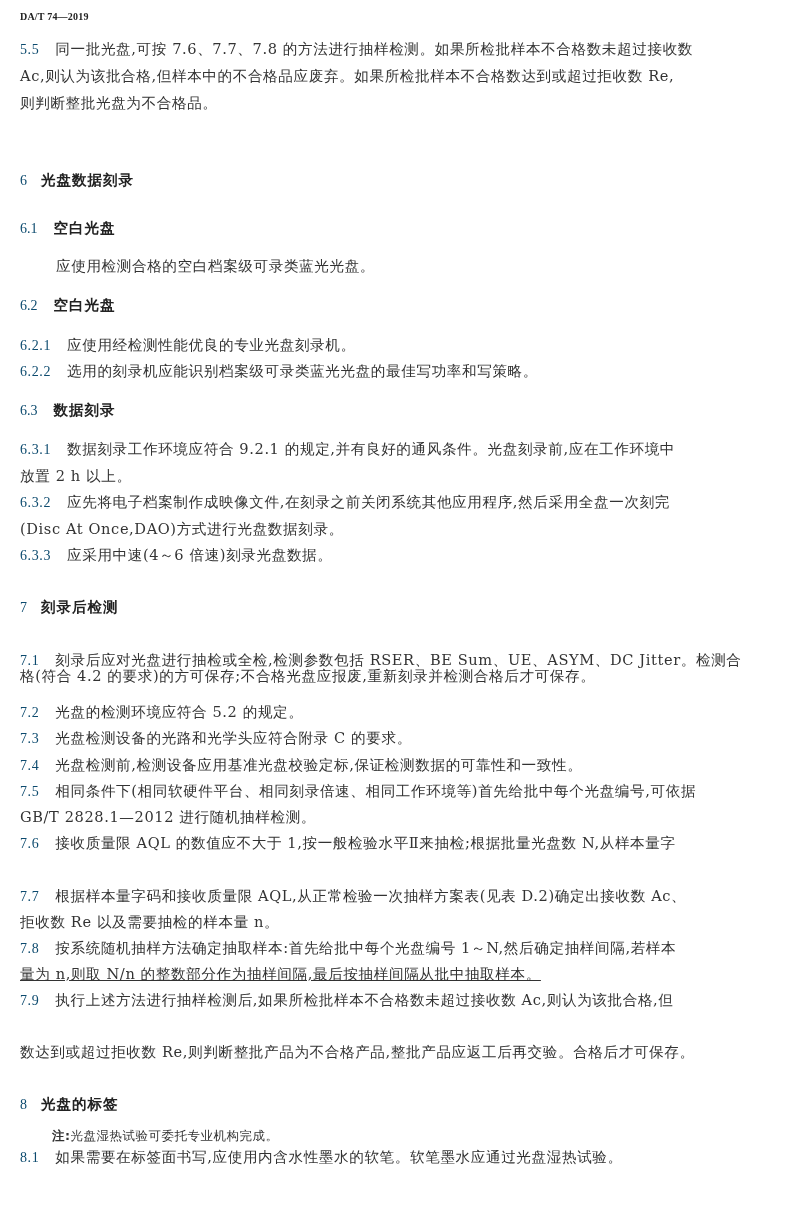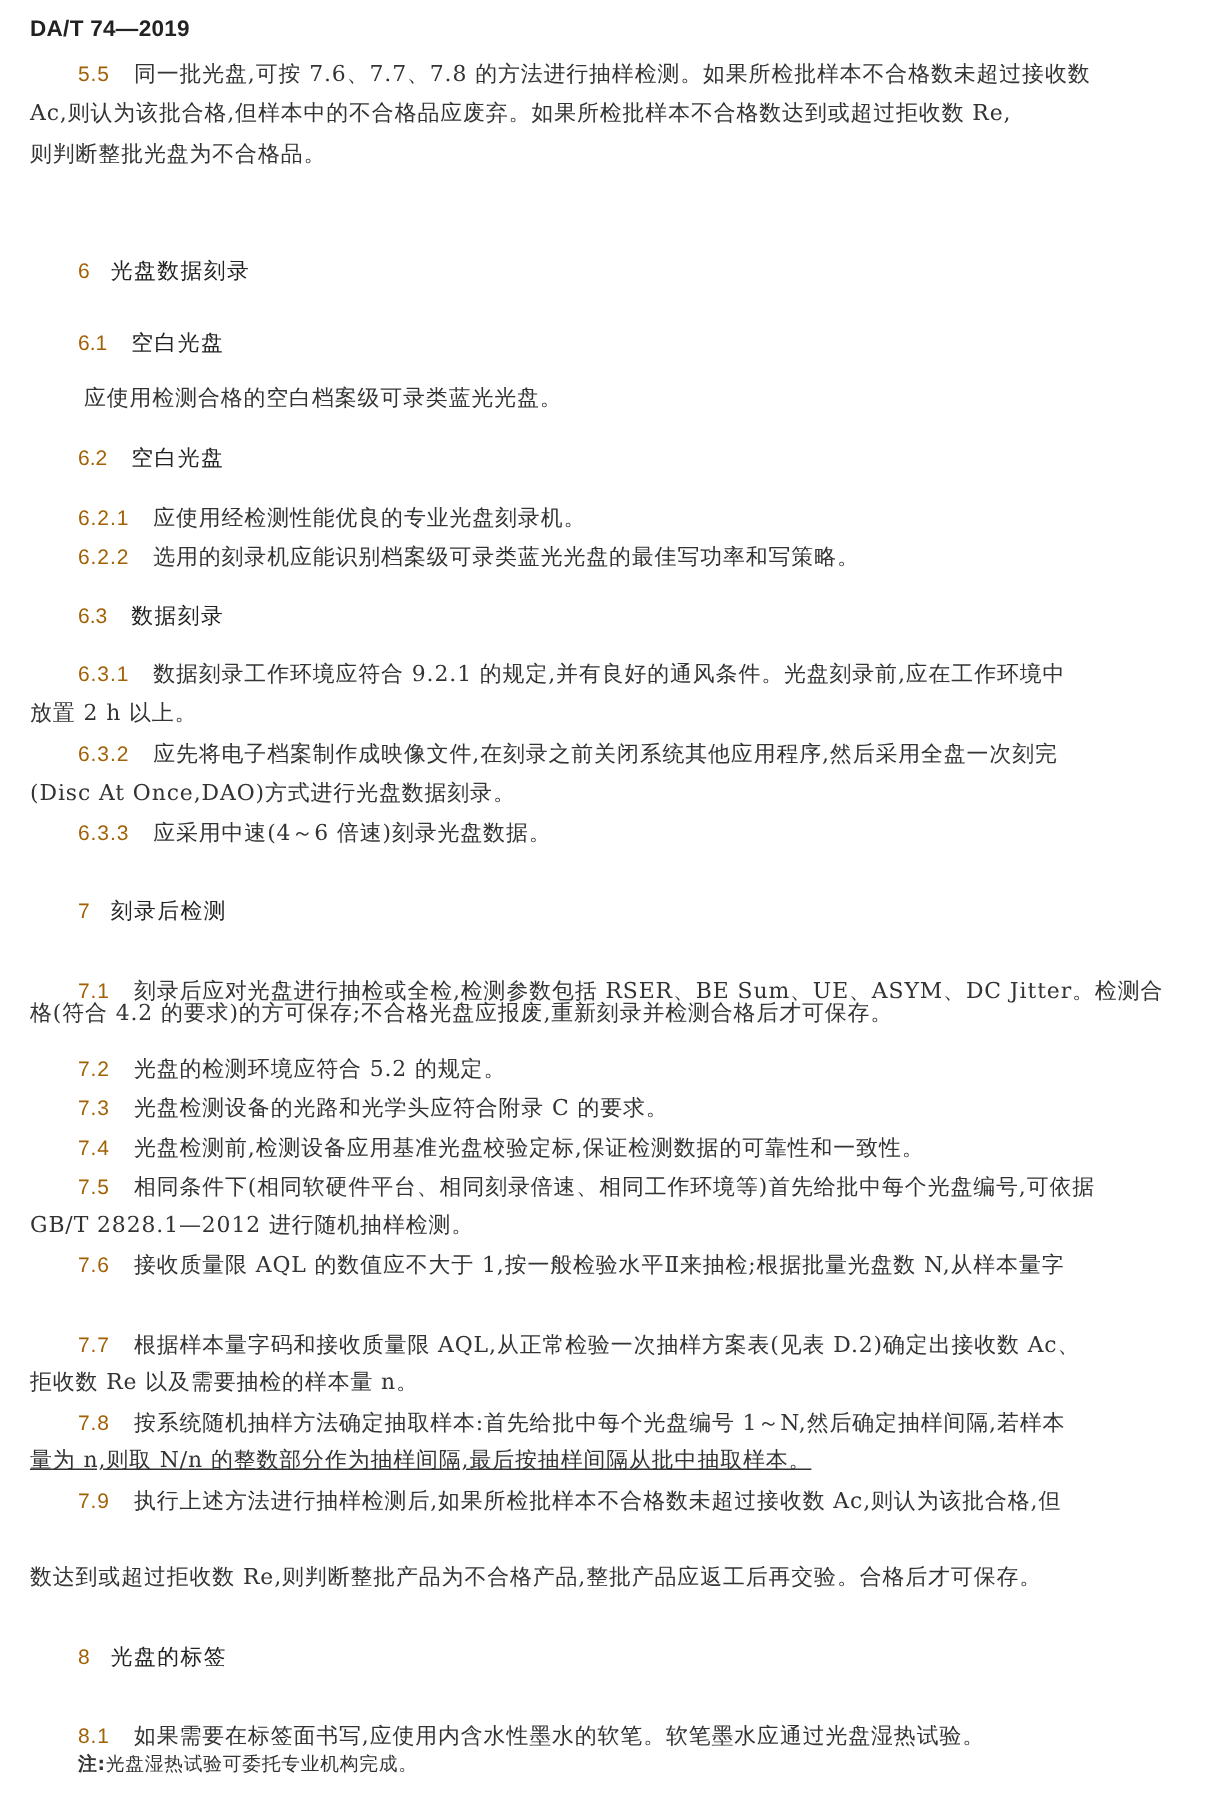--- a/index.html
+++ b/index.html
@@ -4,38 +4,38 @@
 <style>
   html, body { margin:0; padding:0; background:#ffffff; }
   body {
     width:808px; height:1207px; overflow:hidden; position:relative;
     font-family:"DejaVu Serif","Liberation Serif",serif;
     color:#2a2a2a;
   }
   .page { position:absolute; left:0; top:0; width:808px; height:1207px; }
   .header {
     position:absolute; left:20px; top:11px;
-    font-family:Liberation Sans, sans-serif;
-    font-size:15px; font-weight:bold; color:#222; letter-spacing:0.2px;
+    font-family:Liberation Serif, serif;
+    font-size:10px; font-weight:bold; color:#222; letter-spacing:0.2px;
   }
   .line {
     position:absolute; left:20px; width:770px;
     font-size:14.6px; line-height:18px; white-space:nowrap;
     letter-spacing:0.6px; color:#333;
   }
   .num {
-    font-family:Liberation Sans, sans-serif;
-    font-size:14px; color:#a16207; display:inline-block;margin-left:32px;
+    font-family:Liberation Serif, serif;
+    font-size:14px; color:#0c4a6e; display:inline-block;
   }
   .h1, .h2 {
     position:absolute; left:20px;
     font-family:"DejaVu Sans","Liberation Sans",sans-serif;
     font-size:14.5px; line-height:18px; color:#222; white-space:nowrap;
   }
-  .h1 .title, .h2 .title { font-weight:normal; letter-spacing:1px; }
+  .h1 .title, .h2 .title { font-weight:bold; letter-spacing:1px; }
   .h1 .num, .h2 .num { font-weight:normal; }
   .gap1 { display:inline-block; width:16px; }
   .gap2 { display:inline-block; width:14px; }
   .note {
     position:absolute; left:52px; font-size:12.5px; line-height:16px;
     color:#333; white-space:nowrap; letter-spacing:0.5px;
   }
   .note b { font-family:"DejaVu Sans",sans-serif; font-weight:bold; }
   .indent { left:56px; }
 </style>
@@ -78,15 +78,15 @@
   <div class="line" style="top:834px;"><span class="num">7.6</span><span class="gap1"></span><span>接收质量限 AQL 的数值应不大于 1,按一般检验水平Ⅱ来抽检;根据批量光盘数 N,从样本量字</span></div>
   <div class="line" style="top:887px;"><span class="num">7.7</span><span class="gap1"></span><span>根据样本量字码和接收质量限 AQL,从正常检验一次抽样方案表(见表 D.2)确定出接收数 Ac、</span></div>
   <div class="line" style="top:913px;">拒收数 Re 以及需要抽检的样本量 n。</div>
   <div class="line" style="top:939px;"><span class="num">7.8</span><span class="gap1"></span><span>按系统随机抽样方法确定抽取样本:首先给批中每个光盘编号 1～N,然后确定抽样间隔,若样本</span></div>
   <div class="line" style="top:965px;text-decoration:underline;">量为 n,则取 N/n 的整数部分作为抽样间隔,最后按抽样间隔从批中抽取样本。</div>
   <div class="line" style="top:991px;"><span class="num">7.9</span><span class="gap1"></span><span>执行上述方法进行抽样检测后,如果所检批样本不合格数未超过接收数 Ac,则认为该批合格,但</span></div>
   <div class="line" style="top:1043px;">数达到或超过拒收数 Re,则判断整批产品为不合格产品,整批产品应返工后再交验。合格后才可保存。</div>
 
   <div class="h1" style="top:1095px;"><span class="num">8</span><span class="gap2"></span><span class="title">光盘的标签</span></div>
   <div class="line" style="top:1148px;"><span class="num">8.1</span><span class="gap1"></span><span>如果需要在标签面书写,应使用内含水性墨水的软笔。软笔墨水应通过光盘湿热试验。</span></div>
-  <div class="note" style="top:1168px;text-align:center;"><b>注:</b><span>光盘湿热试验可委托专业机构完成。</span></div>
+  <div class="note" style="top:1128px;text-align:center;"><b>注:</b><span>光盘湿热试验可委托专业机构完成。</span></div>
 
 </div>
 
 </body></html>

